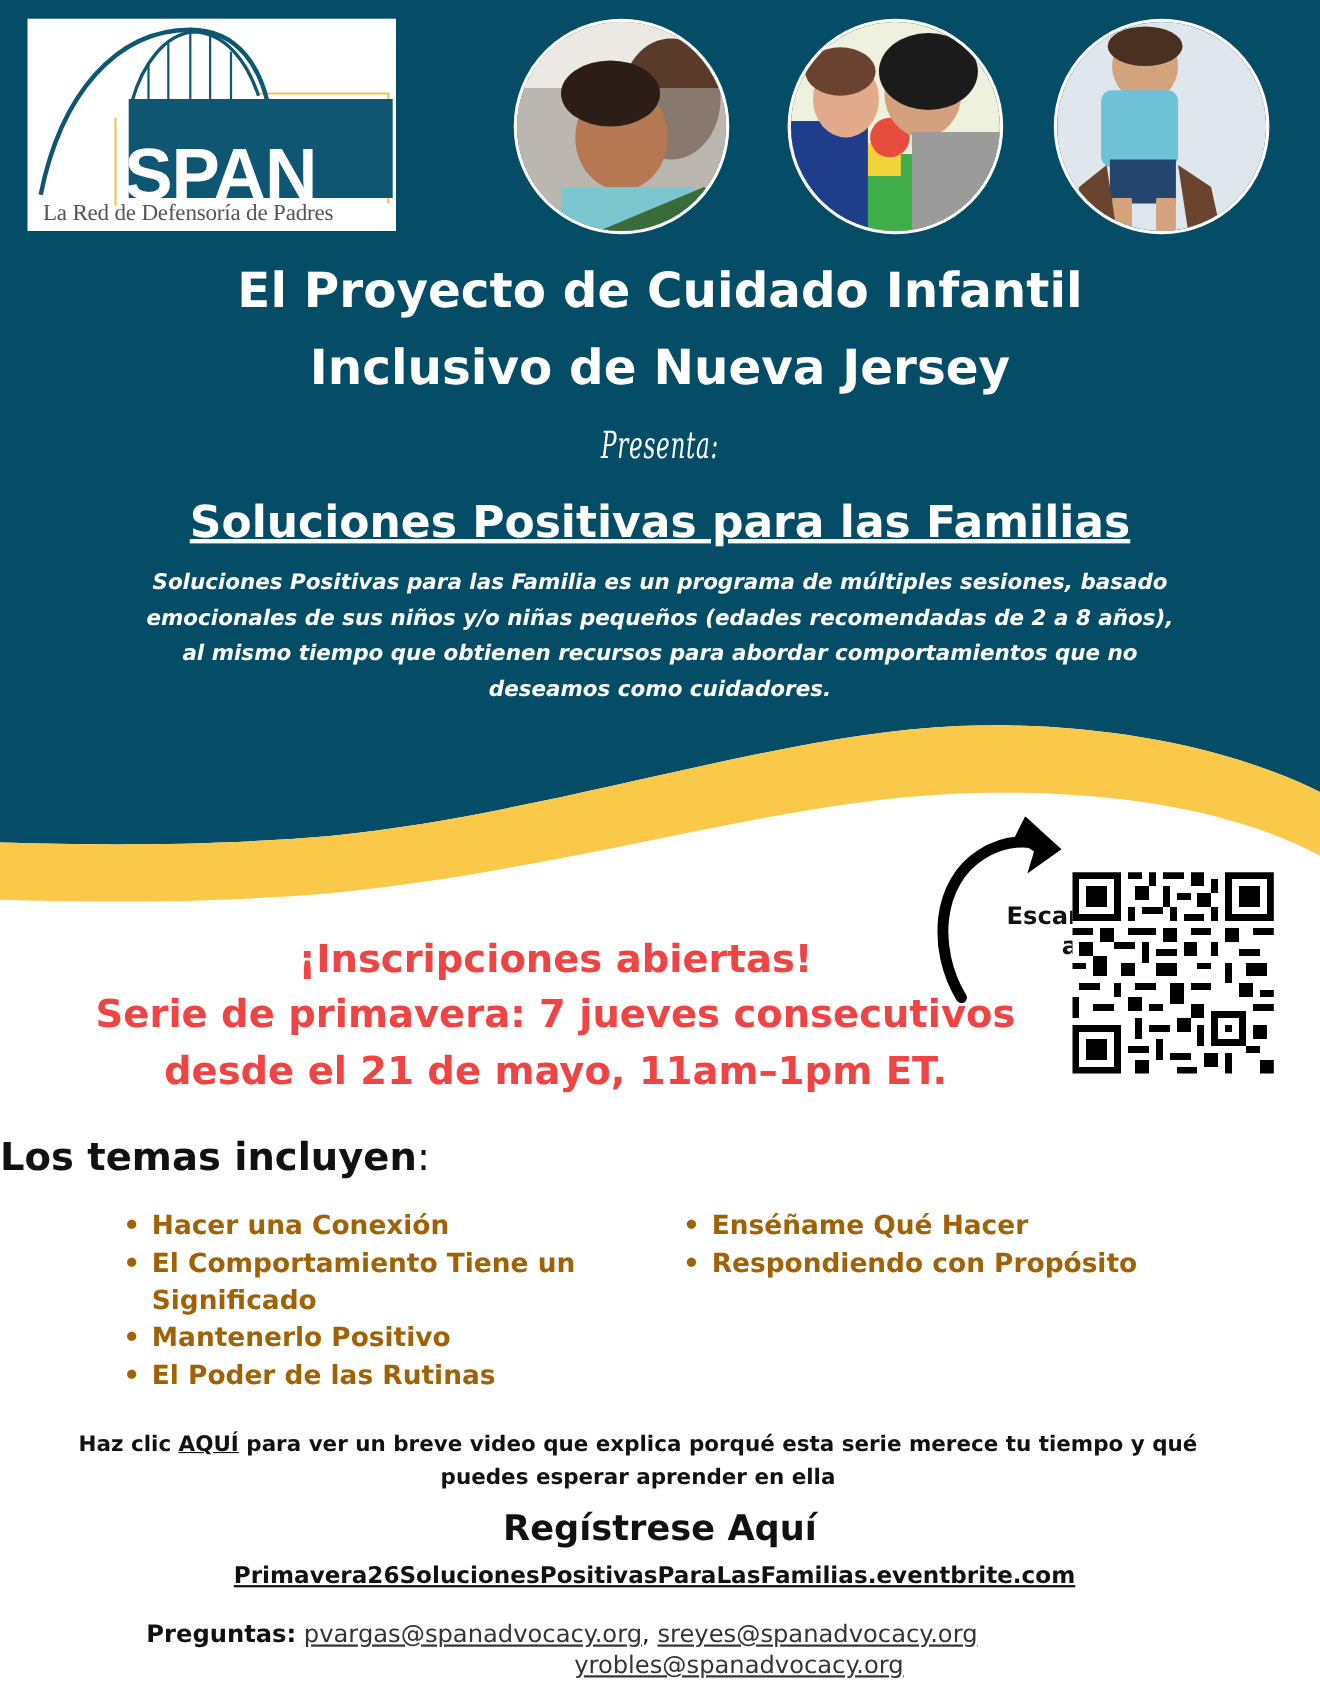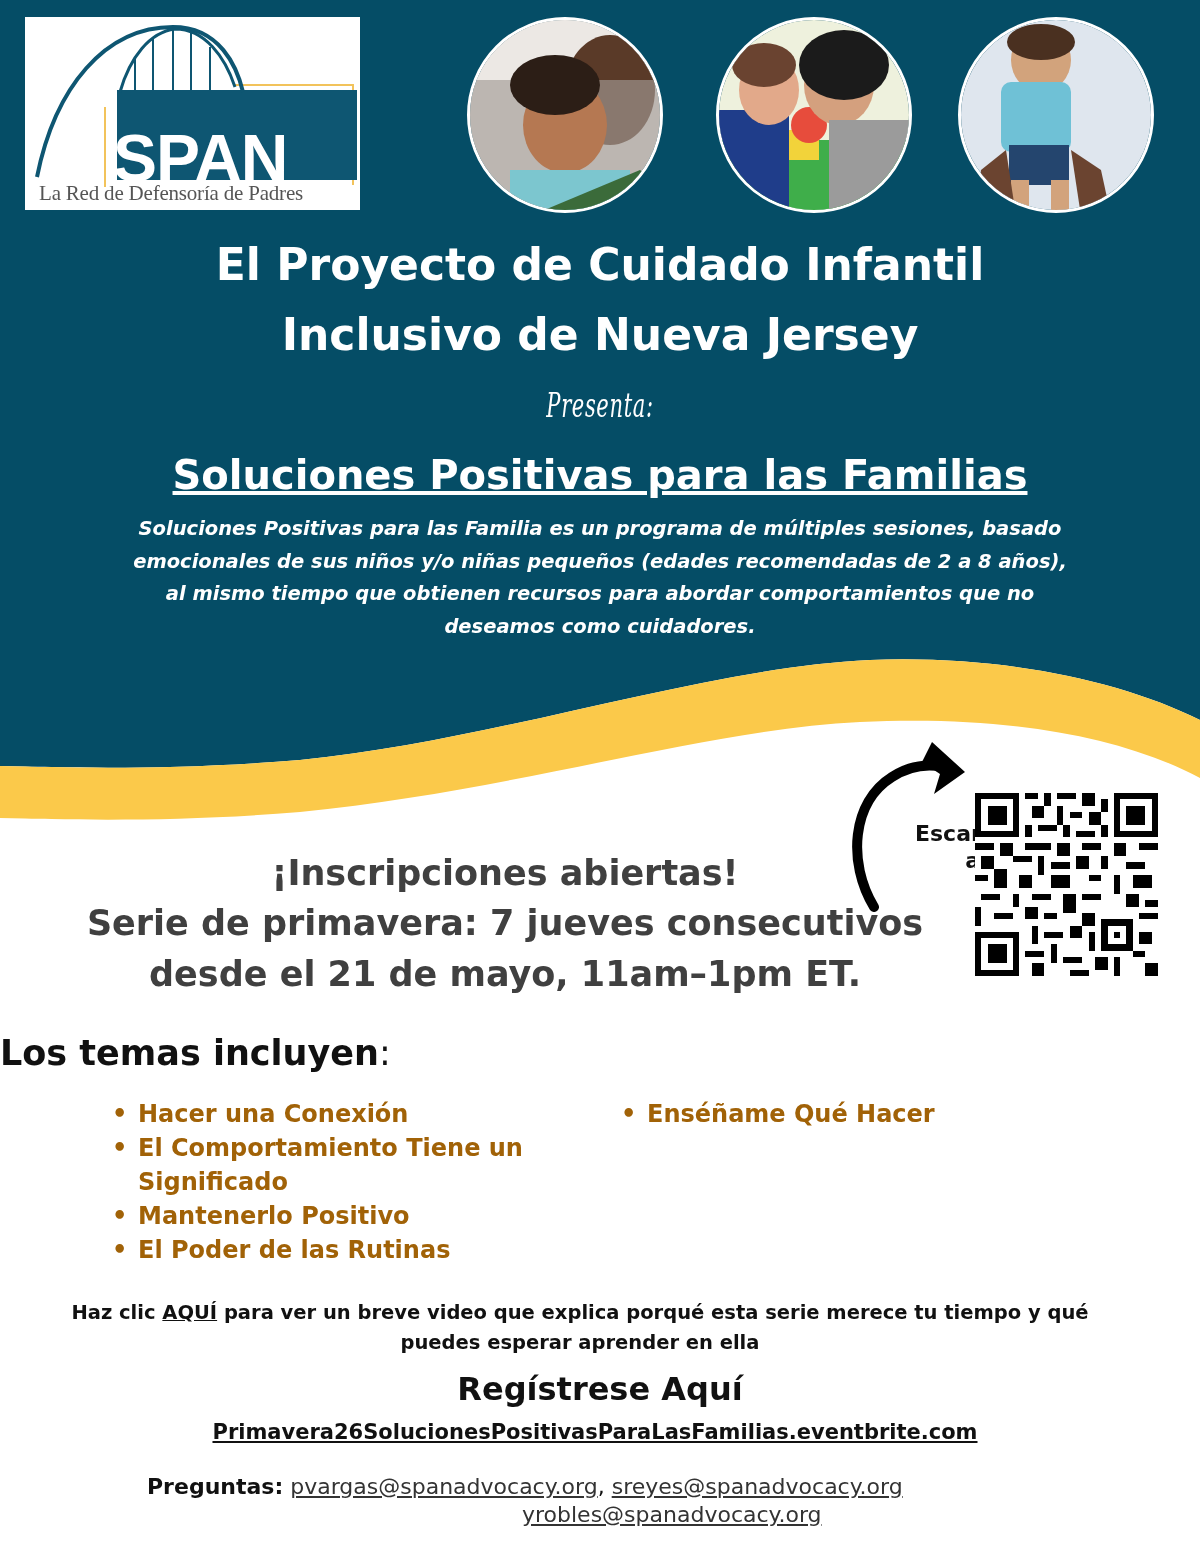--- a/index.html
+++ b/index.html
@@ -14,36 +14,36 @@
   .photo svg { display:block; }
   .title { position:absolute; left:0; width:1200px; text-align:center; color:#fff; font-weight:bold; font-family:"DejaVu Sans", sans-serif; }
   .t1 { top:240px; font-size:44px; line-height:50px; }
   .t2 { top:310px; font-size:44px; line-height:50px; }
   .presenta { position:absolute; top:385px; left:0; width:1200px; text-align:center; color:#fff; font-family:"DejaVu Serif", serif; font-style:italic; font-size:34px; font-weight:lighter; letter-spacing:1px; transform:scaleX(0.62); }
   .t3 { top:450px; font-size:40px; line-height:50px;text-decoration:underline; }
   .desc { position:absolute; top:513px; left:20px; width:1160px; text-align:center; color:#fff; font-weight:bold; font-style:italic; font-size:19.5px; line-height:32.5px; }
   .qr-arrow { position:absolute; left:852px; top:742px; }
   .scan { position:absolute; left:915px; top:820px; width:104px; text-align:right; font-weight:bold; font-size:22px; line-height:27px; color:#111; }
   .qr { position:absolute; left:975px; top:793px; width:183px; height:183px; }
-  .reg { position:absolute; left:40px; width:930px; text-align:center; color:#404040; font-weight:bold; font-size:35px; }
+  .reg { position:absolute; left:40px; width:930px; text-align:center; color:#ef4444; font-weight:bold; font-size:35px; }
   .r1 { top:850px; line-height:46px; }
   .r2 { top:900px; line-height:46px; }
   .r3 { top:951px; line-height:46px; }
   .topics-h { position:absolute; left:0; top:1033px; width:1100px; text-align:left; font-weight:bold; font-size:35px; color:#111; }
   .topics-h .colon { font-weight:normal; }
   .col { position:absolute; list-style:none; margin:0; padding:0; font-weight:bold; font-size:24px; line-height:34px; color:#a16207; }
   .col li { position:relative; padding-left:30px; }
   .col li::before { content:"•"; position:absolute; left:4px; top:0; }
   .colL { left:108px; top:1097px; width:420px; }
   .colR { left:617px; top:1097px; width:470px; }
   .video { position:absolute; left:60px; top:1298px; width:1040px; text-align:center; font-weight:bold; font-size:19.5px; line-height:30px; color:#111; }
   .video a, .link { color:#111; text-decoration:underline; }
   .register { position:absolute; left:0; top:1370px; width:1200px; text-align:center; font-weight:bold; font-size:32px; color:#111; }
   .url { position:absolute; left:0; top:1420px; width:1190px; text-align:center; font-weight:bold; font-size:21px; color:#111; }
-  .preg { position:absolute; left:147px; top:1472px; font-size:22px; color:#111; line-height:30px; }
+  .preg { position:absolute; left:133px; top:1472px; font-size:22px; color:#111; line-height:30px; }
   .preg b { font-weight:bold; }
   .preg .email { color:#333; text-decoration:underline; font-weight:normal; }
   .preg2 { position:absolute; left:522px; top:1500px; font-size:22px; line-height:30px; }
 </style>
 </head>
 <body>
 
 <div class="hero">
   <svg width="1200" height="840" viewBox="0 0 1200 840">
     <path d="M0,0 H1200 V720 C1120,680 1000,655 870,660 C700,668 500,740 300,760 C180,770 80,768 0,766 Z" fill="#054d66"></path>
@@ -220,20 +220,21 @@
 
 <div class="topics-h"><span>Los temas incluyen</span><span class="colon">:</span></div>
 <ul class="col colL">
   <li>Hacer una Conexión</li>
   <li>El Comportamiento Tiene un Significado</li>
   <li>Mantenerlo Positivo</li>
   <li>El Poder de las Rutinas</li>
 </ul>
 <ul class="col colR">
   <li>Enséñame Qué Hacer</li>
+  <li>Respondiendo con Propósito</li>
 </ul>
 
 <div class="video"><span>Haz clic </span><a>AQUÍ</a><span> para ver un breve video que explica porqué esta serie merece tu tiempo y qué puedes esperar aprender en ella</span></div>
 
 <div class="register">Regístrese Aquí</div>
 <div class="url"><a class="link">Primavera26SolucionesPositivasParaLasFamilias.eventbrite.com</a></div>
 
 <div class="preg"><b>Preguntas:</b> <a class="email">pvargas@spanadvocacy.org</a><span>,</span> <a class="email">sreyes@spanadvocacy.org</a></div>
 <div class="preg preg2"><a class="email">yrobles@spanadvocacy.org</a></div>
 

